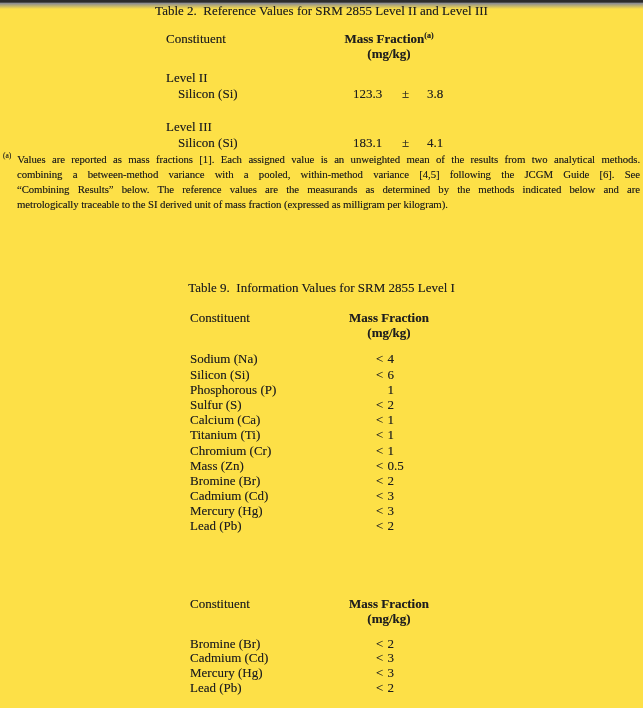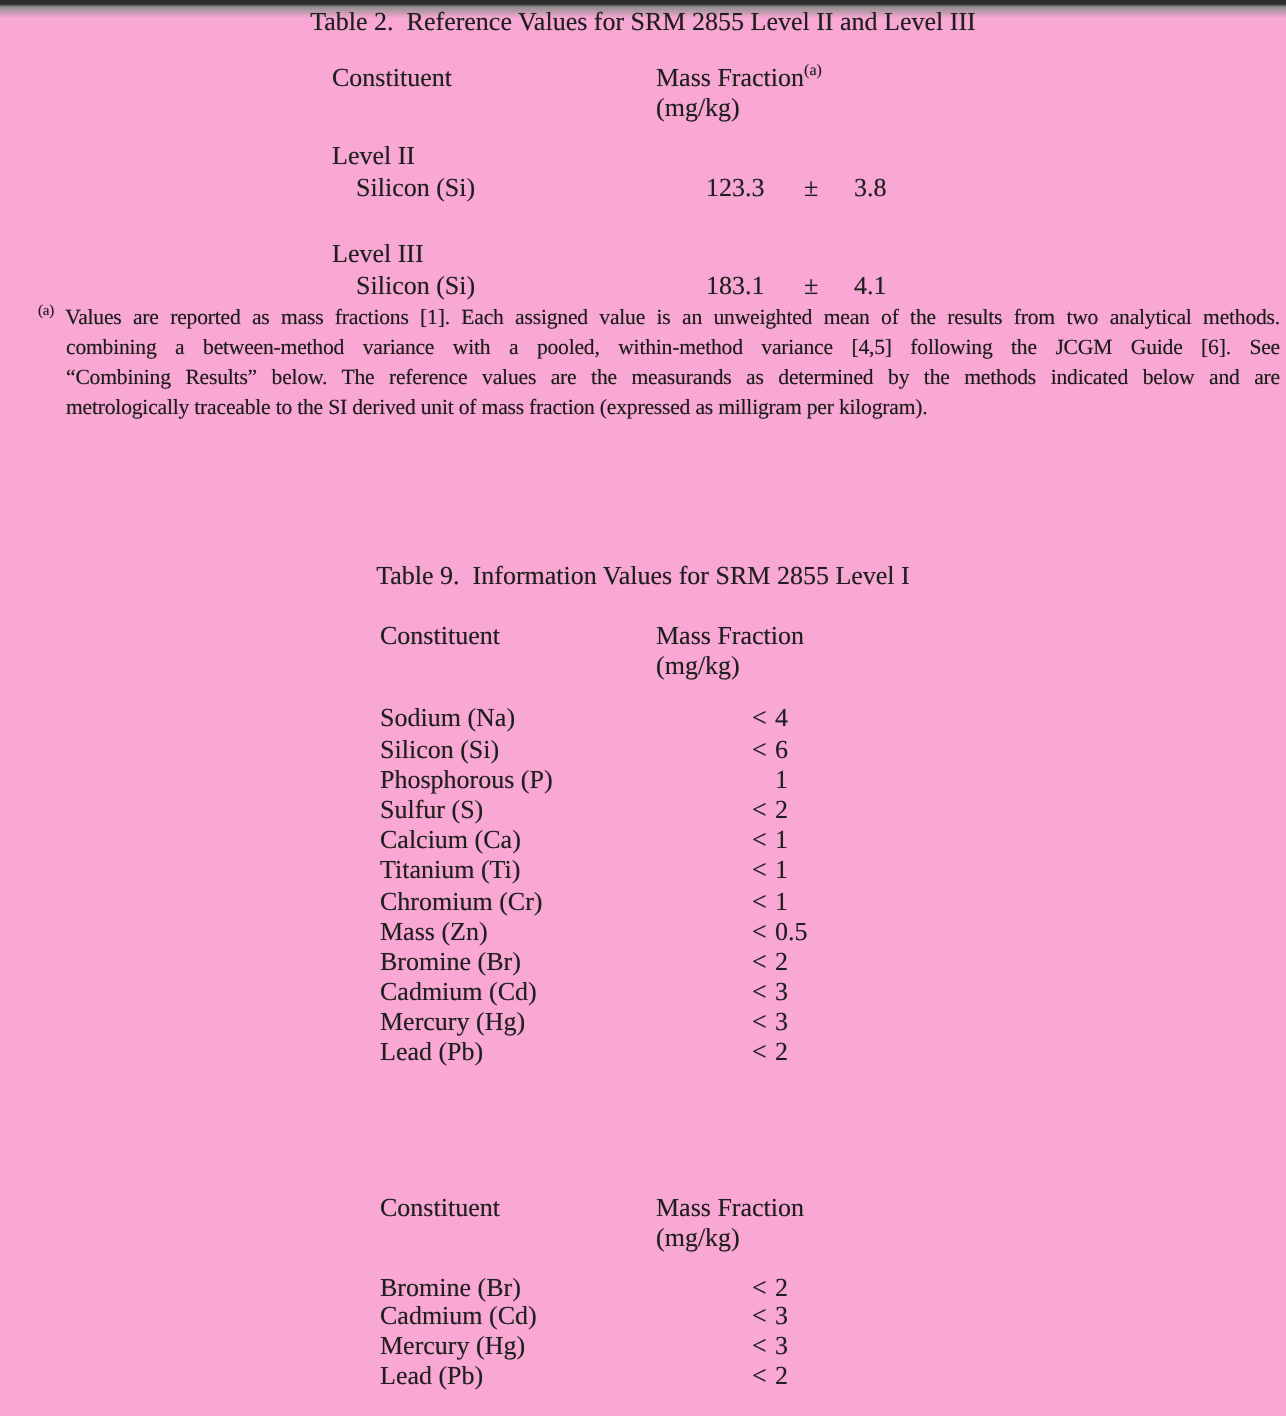--- a/index.html
+++ b/index.html
@@ -1,48 +1,48 @@
 <!DOCTYPE html>
 <html><head>
 <meta charset="utf-8">
 <style>
   html,body { margin:0; padding:0; background:#ffffff; }
   .page {
-    position:relative; width:643px; height:708px; background:#f9a8d4;
+    position:relative; width:643px; height:708px; background:#fde047;
     font-family:"Liberation Serif","DejaVu Serif",serif;
     font-size:13px; color:#1e1e1e; overflow:hidden;
     text-shadow:0 0 0.4px rgba(30,30,30,0.45);
   }
   .top-edge {
     position:absolute; top:0; left:0; right:0; height:10px;
     background:linear-gradient(to bottom,#2c2c2c 0px,#2c2c2c 2px,#8f8f8f 3.5px,rgba(255,255,255,0) 9px);
   }
   .abs { position:absolute; white-space:pre; }
   .title { position:absolute; left:0; right:0; text-align:center; white-space:pre; }
-  .center-col { position:absolute; left:328px; width:142px; text-align:left; white-space:pre; }
+  .center-col { position:absolute; left:318px; width:142px; text-align:center; white-space:pre;font-weight:bold; }
   sup.note { font-size:8px; line-height:0; }
   .rows { position:absolute; left:0; right:0; }
   .row { position:relative;text-align:right; }
   .t3 .row { height:15.2px; }
   .t4 .row { height:14.8px; }
   .row .c1 { position:absolute; left:190px; white-space:pre; }
   .row .sign { position:absolute; left:376px; }
   .row .num { position:absolute; left:387.5px; white-space:pre; }
   .lvl { position:absolute; left:166px; white-space:pre; }
   .cname { position:absolute; left:178px; white-space:pre; }
   .val { position:absolute; left:353px; white-space:pre; }
   .pm { position:absolute; left:402px; }
   .unc { position:absolute; left:427px; white-space:pre; }
   .fn {
     position:absolute; left:3px; top:151.5px; width:637px;
     font-size:10.8px; letter-spacing:-0.1px; color:#1a1a1a;
   }
   .fn-line {
     white-space:nowrap; overflow:hidden; height:15.1px; line-height:15.1px;
-    text-align:justify; text-align-last:justify;margin-left:16px;
+    text-align:justify; text-align-last:justify;
   }
   .fn-line.cont { padding-left:14px; }
   .fn-line.last { text-align-last:left; }
   .fn sup { font-size:7.5px; line-height:0; }
 </style>
 </head>
 <body>
 
 <div class="page">
   <div class="top-edge"></div>

